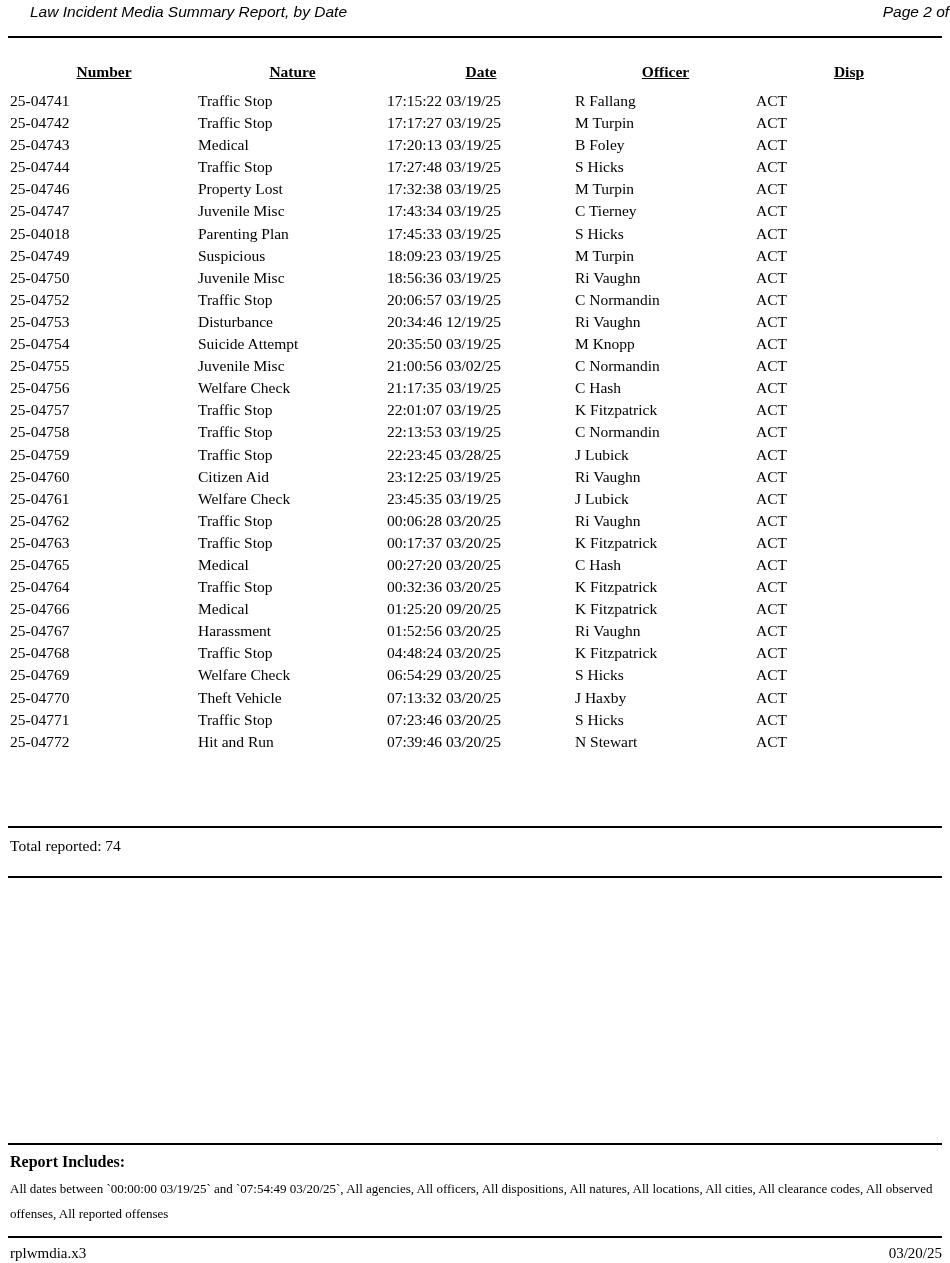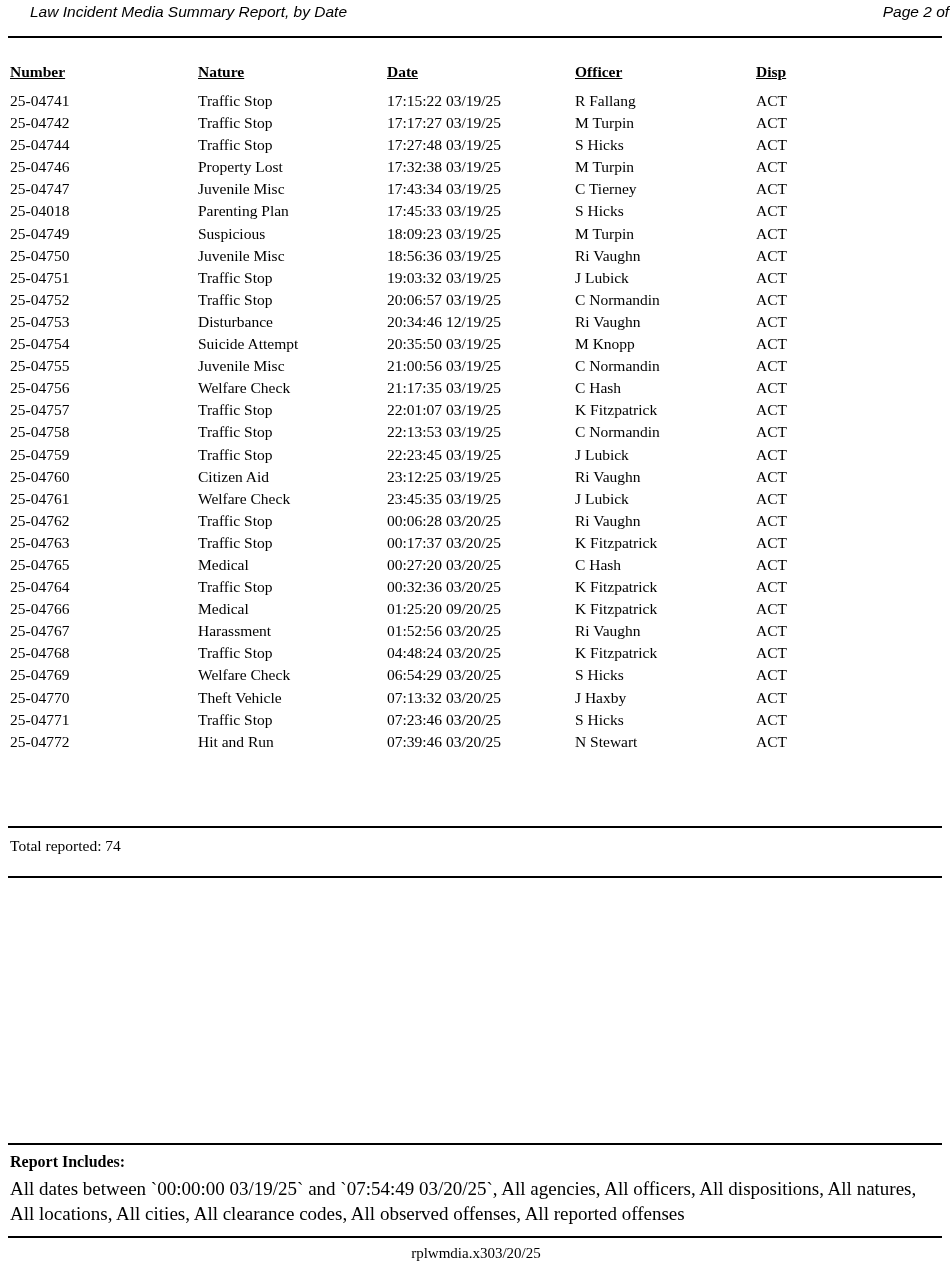--- a/index.html
+++ b/index.html
@@ -47,21 +47,21 @@
     top: 63px;
     left: 10px;
     width: 932px;
   }
   table {
     border-collapse: collapse;
     table-layout: fixed;
     width: 932px;
   }
   th {
-    text-align: left;
+    text-align: center;
     font-weight: bold;
     text-decoration: underline;
     font-size: 15.5px;
     padding: 0;
     height: 27px;
     vertical-align: top;
     margin-left: 24px;
   }
   td {
     padding: 0;
@@ -85,31 +85,31 @@
     top: 1153px;
     left: 10px;
     font-size: 16px;
     font-weight: bold;
   }
   .includes-body {
     position: absolute;
     top: 1177px;
     left: 10px;
     width: 925px;
-    font-size: 19px;
+    font-size: 13px;
     line-height: 24.5px;
   }
 
   .footer-row {
     position: absolute;
     top: 1245px;
     left: 10px;
     width: 932px;
     display: flex;
-    justify-content: center;
+    justify-content: space-between;
     font-size: 15px;
   }
 </style>
 </head>
 <body>
 
 <div class="doc-title-row">
   <span>Law Incident Media Summary Report, by Date</span>
   <span>Page 2 of 2</span>
 </div>
@@ -143,20 +143,27 @@
           <td>ACT</td>
         </tr>
         <tr>
           <td>25-04742</td>
           <td>Traffic Stop</td>
           <td>17:17:27 03/19/25</td>
           <td>M Turpin</td>
           <td>ACT</td>
         </tr>
         <tr>
+          <td>25-04743</td>
+          <td>Medical</td>
+          <td>17:20:13 03/19/25</td>
+          <td>B Foley</td>
+          <td>ACT</td>
+        </tr>
+        <tr>
           <td>25-04744</td>
           <td>Traffic Stop</td>
           <td>17:27:48 03/19/25</td>
           <td>S Hicks</td>
           <td>ACT</td>
         </tr>
         <tr>
           <td>25-04746</td>
           <td>Property Lost</td>
           <td>17:32:38 03/19/25</td>
@@ -185,27 +192,20 @@
           <td>ACT</td>
         </tr>
         <tr>
           <td>25-04750</td>
           <td>Juvenile Misc</td>
           <td>18:56:36 03/19/25</td>
           <td>Ri Vaughn</td>
           <td>ACT</td>
         </tr>
         <tr>
-          <td>25-04751</td>
-          <td>Traffic Stop</td>
-          <td>19:03:32 03/19/25</td>
-          <td>J Lubick</td>
-          <td>ACT</td>
-        </tr>
-        <tr>
           <td>25-04752</td>
           <td>Traffic Stop</td>
           <td>20:06:57 03/19/25</td>
           <td>C Normandin</td>
           <td>ACT</td>
         </tr>
         <tr>
           <td>25-04753</td>
           <td>Disturbance</td>
           <td>20:34:46 12/19/25</td>
@@ -215,21 +215,21 @@
         <tr>
           <td>25-04754</td>
           <td>Suicide Attempt</td>
           <td>20:35:50 03/19/25</td>
           <td>M Knopp</td>
           <td>ACT</td>
         </tr>
         <tr>
           <td>25-04755</td>
           <td>Juvenile Misc</td>
-          <td>21:00:56 03/19/25</td>
+          <td>21:00:56 03/02/25</td>
           <td>C Normandin</td>
           <td>ACT</td>
         </tr>
         <tr>
           <td>25-04756</td>
           <td>Welfare Check</td>
           <td>21:17:35 03/19/25</td>
           <td>C Hash</td>
           <td>ACT</td>
         </tr>
@@ -243,21 +243,21 @@
         <tr>
           <td>25-04758</td>
           <td>Traffic Stop</td>
           <td>22:13:53 03/19/25</td>
           <td>C Normandin</td>
           <td>ACT</td>
         </tr>
         <tr>
           <td>25-04759</td>
           <td>Traffic Stop</td>
-          <td>22:23:45 03/19/25</td>
+          <td>22:23:45 03/28/25</td>
           <td>J Lubick</td>
           <td>ACT</td>
         </tr>
         <tr>
           <td>25-04760</td>
           <td>Citizen Aid</td>
           <td>23:12:25 03/19/25</td>
           <td>Ri Vaughn</td>
           <td>ACT</td>
         </tr>

